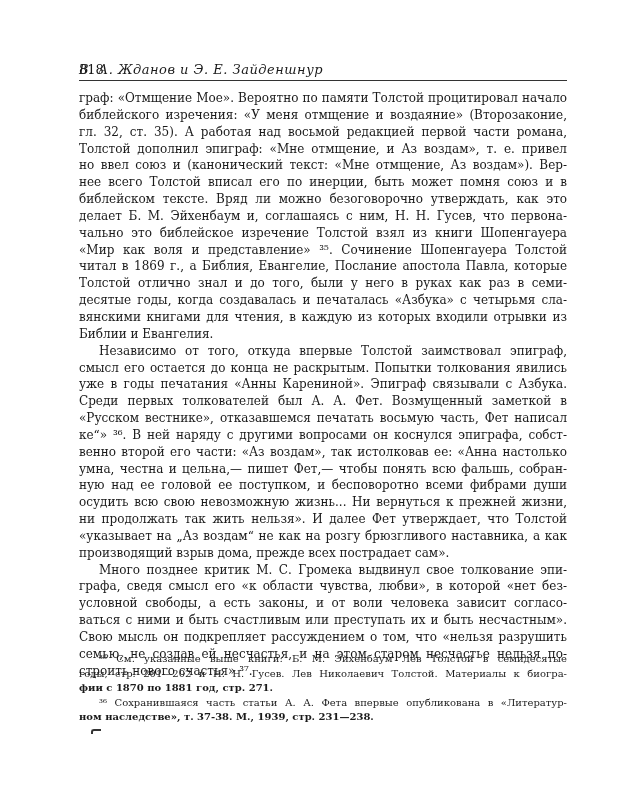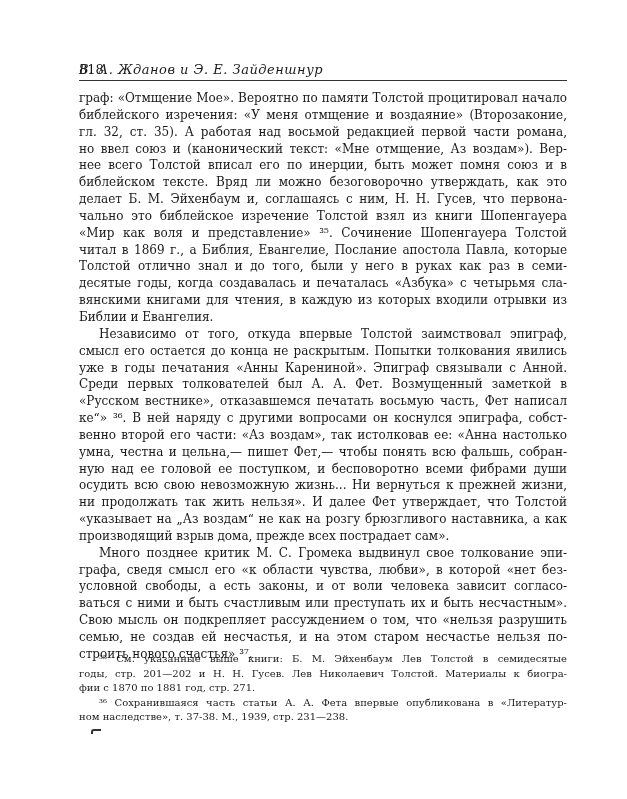--- a/index.html
+++ b/index.html
@@ -11,51 +11,52 @@
   .running-head { position:absolute; left:0; right:0; top:2px; text-align:left;
                   font-style:italic; font-size:13px; letter-spacing:0.5px; }
   .body { position:absolute; left:79px; top:90px; width:488px; }
   .line { font-size:12px; line-height:16.85px; white-space:nowrap;
           text-align:justify; text-align-last:justify; height:16.85px; overflow:visible; }
   .line.last { text-align-last:left; }
   .line.indent { padding-left:20px; }
   .notes { position:absolute; left:79px; top:652px; width:488px; }
   .nline { font-size:10px; line-height:14.6px; white-space:nowrap;
            text-align:justify; text-align-last:justify; height:14.6px; }
-  .nline.last { text-align-last:left; }
+  .nline.last { text-align-last:left;font-weight:bold; }
   .nline.indent { padding-left:20px; }
   .mark { position:absolute; left:91px; top:729px; width:8px; height:3px;
           border-top:2px solid #333; border-left:2px solid #333; border-radius:3px 0 0 0; }
 </style>
 </head>
 <body>
 
 <div class="header">
   <span class="page-num">818</span>
   <span class="running-head">В. А. Жданов и Э. Е. Зайденшнур</span>
 </div>
 
 <div class="body" id="body">
     <div class="line">граф: «Отмщение Мое». Вероятно по памяти Толстой процитировал начало</div>
     <div class="line">библейского изречения: «У меня отмщение и воздаяние» (Второзаконие,</div>
     <div class="line">гл. 32, ст. 35). А работая над восьмой редакцией первой части романа,</div>
+    <div class="line">Толстой дополнил эпиграф: «Мне отмщение, и Аз воздам», т. е. привел</div>
     <div class="line">но ввел союз и (канонический текст: «Мне отмщение, Аз воздам»). Вер-</div>
     <div class="line">нее всего Толстой вписал его по инерции, быть может помня союз и в</div>
     <div class="line">библейском тексте. Вряд ли можно безоговорочно утверждать, как это</div>
     <div class="line">делает Б. М. Эйхенбаум и, соглашаясь с ним, Н. Н. Гусев, что первона-</div>
     <div class="line">чально это библейское изречение Толстой взял из книги Шопенгауера</div>
     <div class="line">«Мир как воля и представление» ³⁵. Сочинение Шопенгауера Толстой</div>
     <div class="line">читал в 1869 г., а Библия, Евангелие, Послание апостола Павла, которые</div>
     <div class="line">Толстой отлично знал и до того, были у него в руках как раз в семи-</div>
     <div class="line">десятые годы, когда создавалась и печаталась «Азбука» с четырьмя сла-</div>
     <div class="line">вянскими книгами для чтения, в каждую из которых входили отрывки из</div>
     <div class="line last">Библии и Евангелия.</div>
     <div class="line indent">Независимо от того, откуда впервые Толстой заимствовал эпиграф,</div>
     <div class="line">смысл его остается до конца не раскрытым. Попытки толкования явились</div>
-    <div class="line">уже в годы печатания «Анны Карениной». Эпиграф связывали с Анной.</div>
+    <div class="line">уже в годы печатания «Анны Карениной». Эпиграф связывали с Азбука.</div>
     <div class="line">Среди первых толкователей был А. А. Фет. Возмущенный заметкой в</div>
     <div class="line">«Русском вестнике», отказавшемся печатать восьмую часть, Фет написал</div>
     <div class="line">ке“» ³⁶. В ней наряду с другими вопросами он коснулся эпиграфа, собст-</div>
     <div class="line">венно второй его части: «Аз воздам», так истолковав ее: «Анна настолько</div>
     <div class="line">умна, честна и цельна,— пишет Фет,— чтобы понять всю фальшь, собран-</div>
     <div class="line">ную над ее головой ее поступком, и бесповоротно всеми фибрами души</div>
     <div class="line">осудить всю свою невозможную жизнь... Ни вернуться к прежней жизни,</div>
     <div class="line">ни продолжать так жить нельзя». И далее Фет утверждает, что Толстой</div>
     <div class="line">«указывает на „Аз воздам“ не как на розгу брюзгливого наставника, а как</div>
     <div class="line last">производящий взрыв дома, прежде всех пострадает сам».</div>

